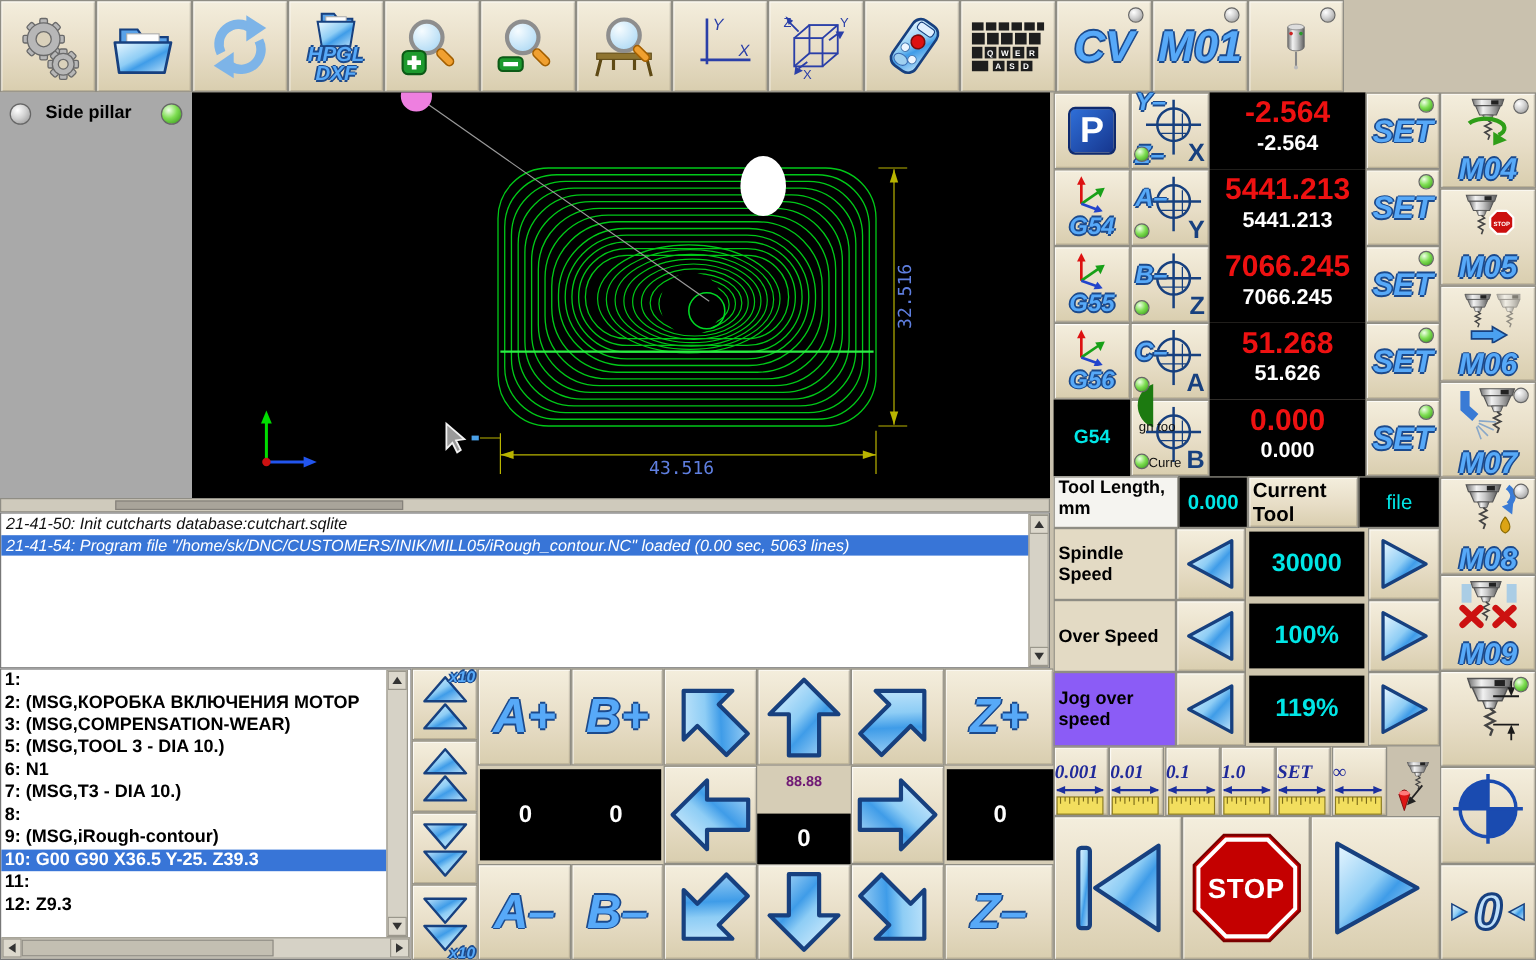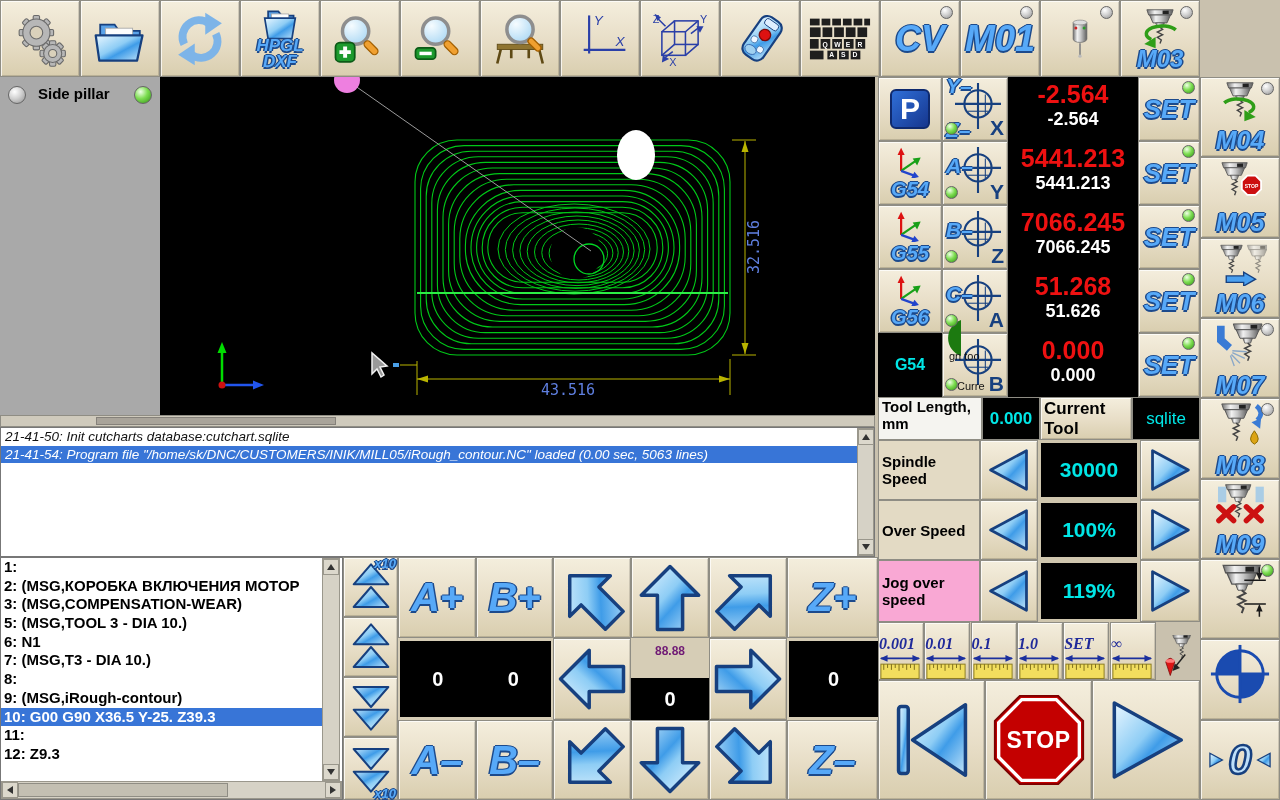--- a/index.html
+++ b/index.html
@@ -293,37 +293,20 @@
    <path d="M22 8 h20 v24 a10 5 0 0 1 -20 0 z" fill="url(#g-metal)" stroke="#666"></path>
    <ellipse cx="32" cy="8" rx="10" ry="3.5" fill="#ddd" stroke="#888"></ellipse>
    <circle cx="26" cy="16" r="2.2" fill="#cc2222"></circle>
           <circle cx="38" cy="16" r="2.2" fill="#2a9a2a"></circle>
    <line x1="32" y1="38" x2="32" y2="56" stroke="#888" stroke-width="2.5"></line>
    <circle cx="32" cy="57" r="2.4" fill="#bbb"></circle>
         </svg>
       </div>
       <div class="led gray" style="right: 6px; top: 5px;"></div>
     </div>
-    <div class="tb-btn btn">
-      <div class="tb-icon">
-        <svg width="50" height="42" viewBox="0 0 52 48">
-          <g transform="translate(2,0)">
- <path d="M9 2 h30 l-2 6 h-26 z" fill="url(#g-metal)" stroke="#555" stroke-width="1"></path>
- <rect x="27" y="3" width="7" height="4" fill="#222"></rect>
- <path d="M12 8 h24 l-4 9 h-16 z" fill="url(#g-metal)" stroke="#555" stroke-width="1"></path>
- <path d="M19 17 h10 l-2 5 h-6 z" fill="url(#g-metal)" stroke="#555" stroke-width="0.8"></path>
- <path d="M24 22 l3 2.5 l-6 3 l6 3 l-6 3 l4.5 3 l-1.5 4" fill="none" stroke="#444" stroke-width="1.6"></path>
-          </g>
-   <path d="M44 25 A18 9 0 1 0 16 36" fill="none" stroke="#2f9e18" stroke-width="4"></path>
-   <polygon points="8,41 21,33 21,46" fill="#2f9e18"></polygon>
-        </svg>
-      </div>
-      <div class="tb-label blue m3" style="white-space: pre-line;">M03</div>
-      <div class="led gray" style="right: 6px; top: 5px;"></div>
-    </div>
   </div>
 
 <div id="sidepanel">
   <div class="led gray" style="left:8px;top:9px;width:18px;height:18px"></div>
   <div class="abs" style="left:38px;top:8px;font-weight:bold;font-size:15px;color:#000">Side pillar</div>
   <div class="led green" style="left:134px;top:9px;width:18px;height:18px"></div>
 </div>
 
 <div id="viewport"><svg width="715" height="338" viewBox="0 0 715 338">
       <rect x="255.0" y="63.0" width="315.0" height="215.0" rx="42.0" fill="none" stroke="#00c818" stroke-width="1.1"></rect>
@@ -694,21 +677,21 @@
 mm</span>
     </div>
     <div class="blk cellb" style="left: 982px; top: 397px; width: 58px; height: 43px; position: absolute; display: flex; align-items: center; justify-content: center;">
       <span class="cyan" style="font-size: 17px; font-weight: bold;">0.000</span>
     </div>
     <div class="btn" style="left: 1040px; top: 397px; width: 92px; height: 43px; position: absolute; display: flex; align-items: center; padding-left: 3px;">
       <span style="font-weight: bold; font-size: 17px; white-space: pre-line;">Current
 Tool</span>
     </div>
     <div class="blk cellb" style="left: 1132px; top: 397px; width: 68px; height: 43px; position: absolute; display: flex; align-items: center; justify-content: center;">
-      <span class="cyan" style="font-size: 17px;">sqlite</span>
+      <span class="cyan" style="font-size: 17px;">file</span>
     </div>
     <div class="cellb" style="left: 878px; top: 440px; width: 102px; height: 60px; position: absolute; background: rgb(227, 218, 196); display: flex; align-items: center; padding-left: 3px;">
       <span class="ovr-label" style="white-space: pre-line;">Spindle
 Speed</span>
     </div>
     <div class="btn" style="left: 980px; top: 440px; width: 58px; height: 60px; position: absolute; display: flex; align-items: center; justify-content: center;">
       <svg width="46" height="46" viewBox="0 0 100 100">
    <polygon points="88,8 88,92 10,50" fill="url(#g-blue)" stroke="#17407f" stroke-width="6" stroke-linejoin="round"></polygon>
       </svg>
     </div>
@@ -729,21 +712,21 @@
       </svg>
     </div>
     <div class="cellb" style="left: 1038px; top: 500px; width: 102px; height: 60px; position: absolute; background: rgb(0, 0, 0); display: flex; align-items: center; justify-content: center; border-width: 3px; border-color: rgb(207, 198, 174);">
       <span class="cyan" style="font-size: 21px; font-weight: bold;">100%</span>
     </div>
     <div class="btn" style="left: 1140px; top: 500px; width: 60px; height: 60px; position: absolute; display: flex; align-items: center; justify-content: center;">
       <svg width="46" height="46" viewBox="0 0 100 100">
    <polygon points="12,8 12,92 90,50" fill="url(#g-blue)" stroke="#17407f" stroke-width="6" stroke-linejoin="round"></polygon>
       </svg>
     </div>
-    <div class="cellb" style="left: 878px; top: 560px; width: 102px; height: 62px; position: absolute; background: #f9a8d4; display: flex; align-items: center; padding-left: 3px;">
+    <div class="cellb" style="left: 878px; top: 560px; width: 102px; height: 62px; position: absolute; background: #8b5cf6; display: flex; align-items: center; padding-left: 3px;">
       <span class="ovr-label" style="white-space: pre-line;">Jog over
 speed</span>
     </div>
     <div class="btn" style="left: 980px; top: 560px; width: 58px; height: 62px; position: absolute; display: flex; align-items: center; justify-content: center;">
       <svg width="46" height="46" viewBox="0 0 100 100">
    <polygon points="88,8 88,92 10,50" fill="url(#g-blue)" stroke="#17407f" stroke-width="6" stroke-linejoin="round"></polygon>
       </svg>
     </div>
     <div class="cellb" style="left: 1038px; top: 560px; width: 102px; height: 62px; position: absolute; background: rgb(0, 0, 0); display: flex; align-items: center; justify-content: center; border-width: 3px; border-color: rgb(207, 198, 174);">
       <span class="cyan" style="font-size: 21px; font-weight: bold;">119%</span>

